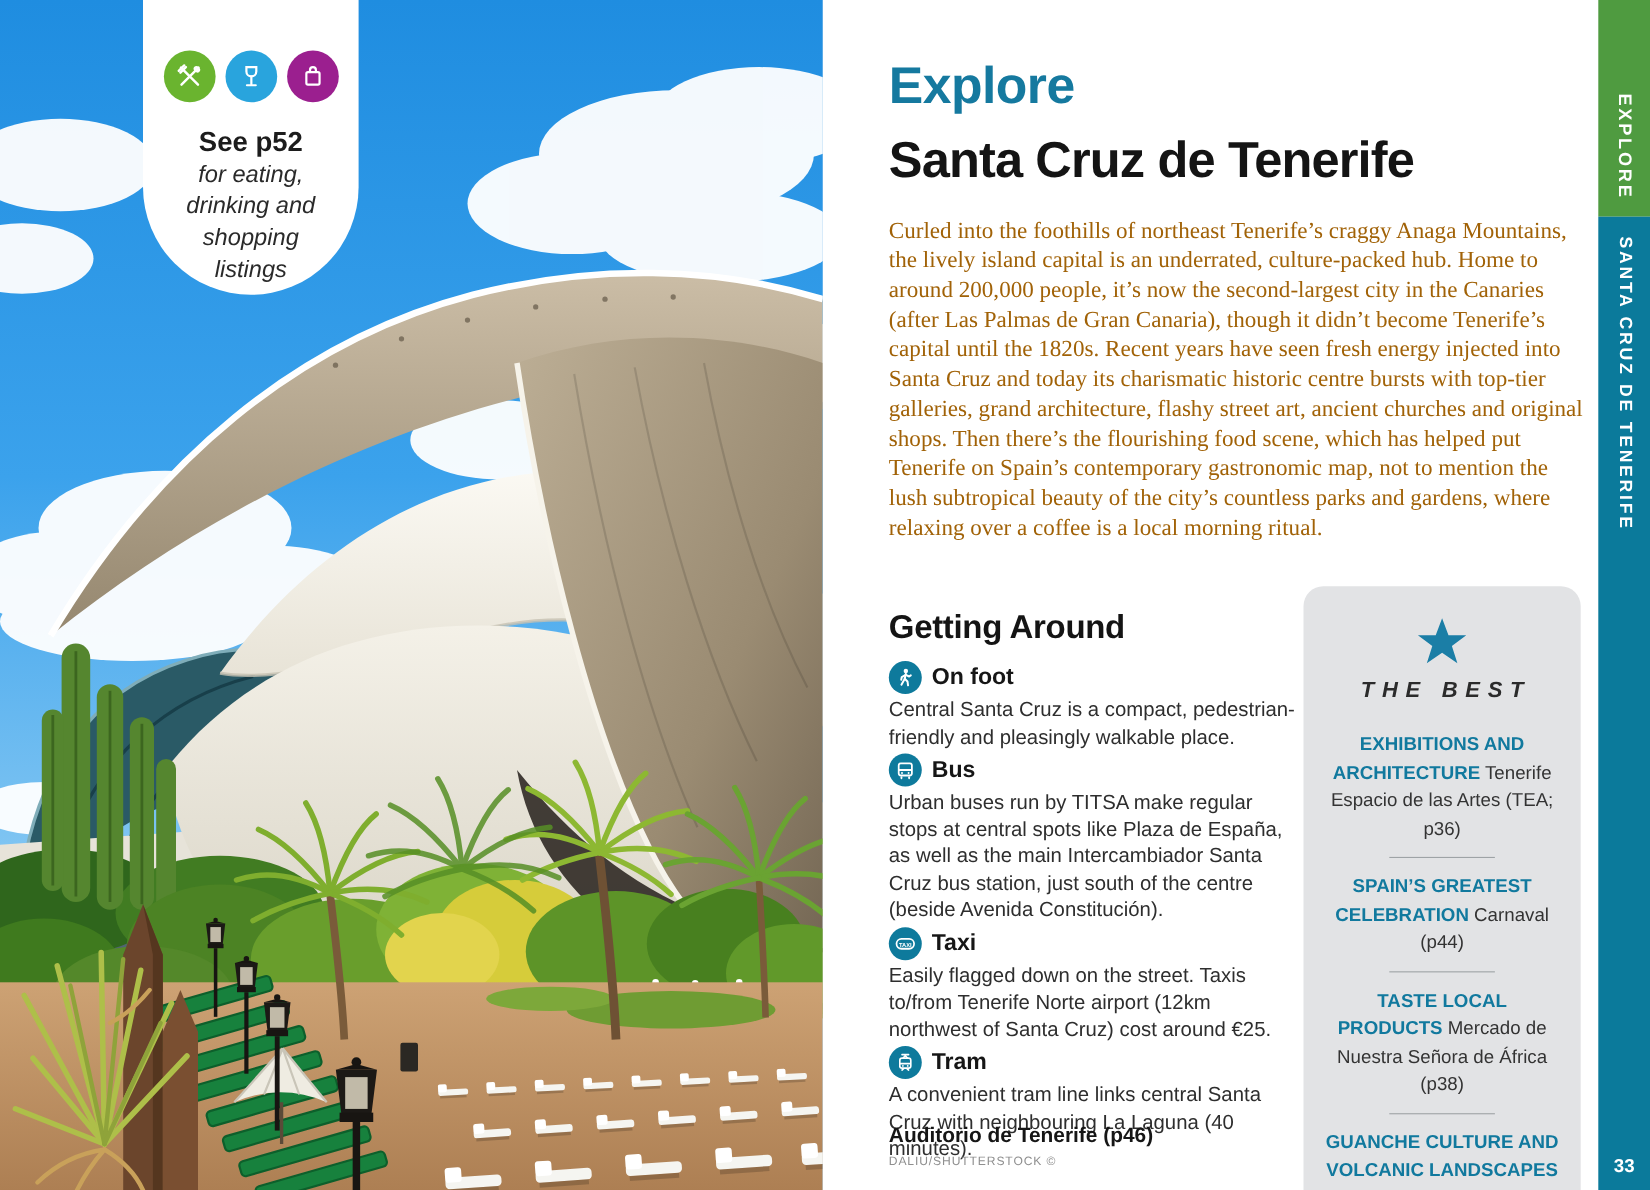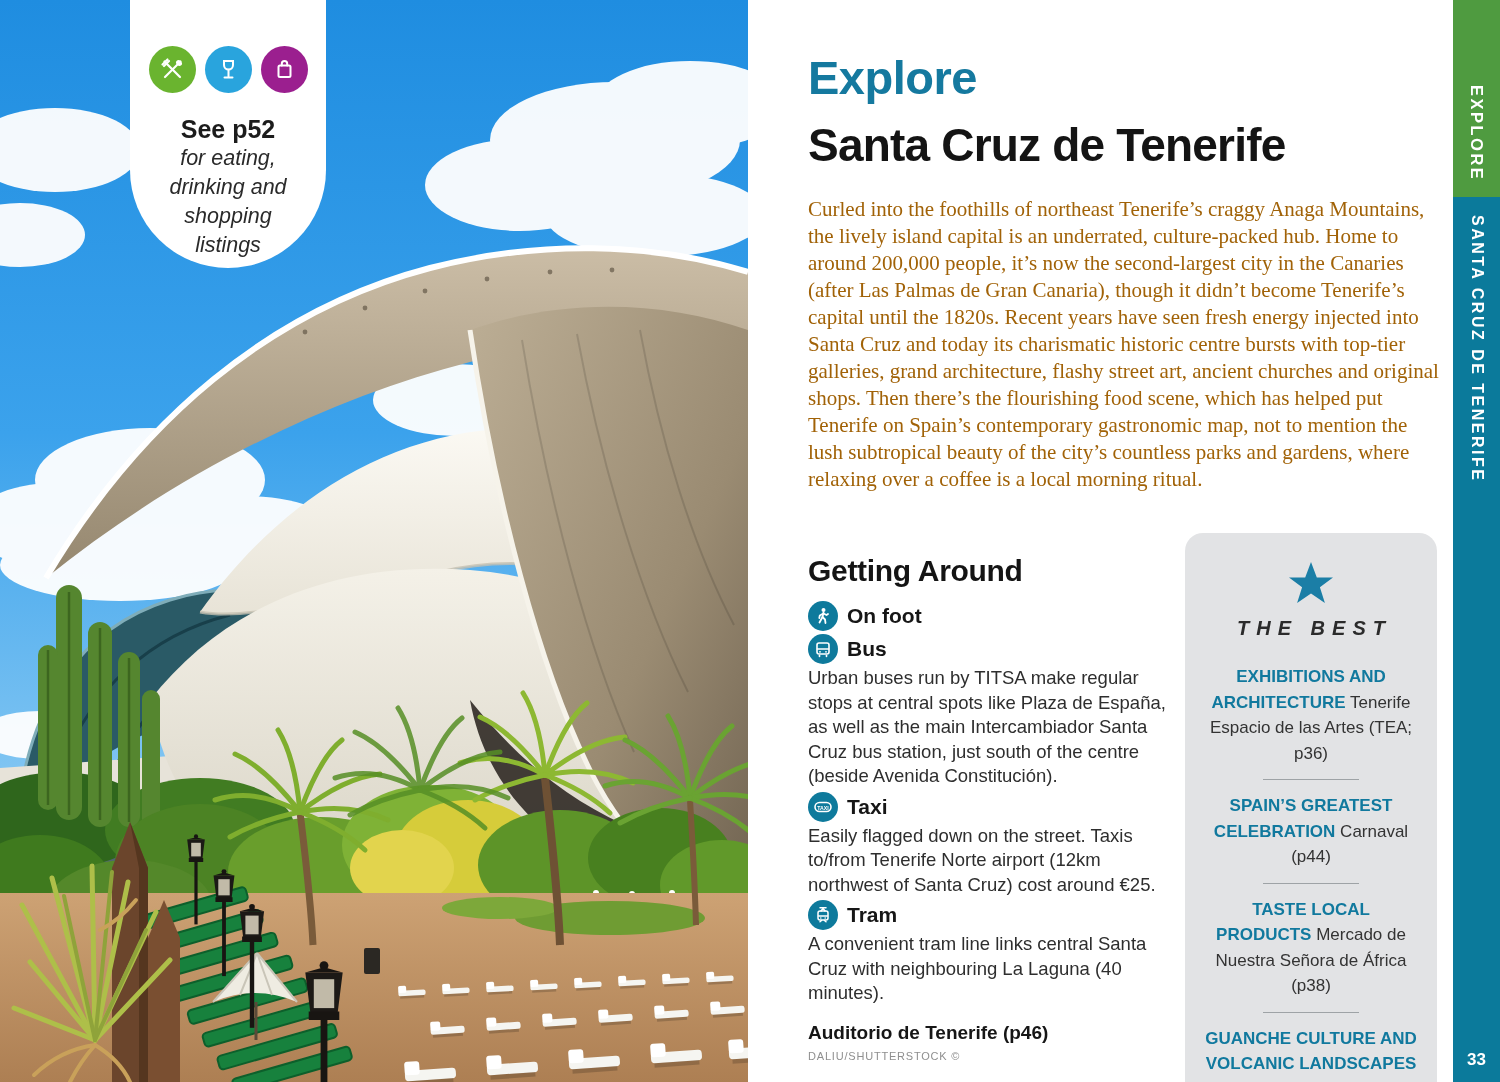--- a/index.html
+++ b/index.html
@@ -367,20 +367,21 @@
             <svg width="20" height="20" viewBox="0 0 20 20" fill="none" stroke="#fff" stroke-width="1.8" stroke-linecap="round" stroke-linejoin="round">
               <circle cx="10.5" cy="4" r="2" fill="#fff" stroke="none"></circle>
               <path d="M10.5 6.5 L9.5 11 L6.5 16.5"></path>
               <path d="M9.5 11 L12 13.5 L12.5 17"></path>
               <path d="M10.3 7.5 L6.8 9.5 L6.3 12"></path>
               <path d="M10.5 7.5 L13.5 9 L15 8"></path>
             </svg>
           </span>
           <span class="ga-label">On foot</span>
         </div>
+        <p class="ga-text">Central Santa Cruz is a compact, pedestrian-friendly and pleasingly walkable place.</p>
       </div>
 
       <div class="ga-item">
         <div class="row">
           <span class="ga-icon">
             <svg width="20" height="20" viewBox="0 0 20 20" fill="none" stroke="#fff" stroke-width="1.6" stroke-linecap="round">
               <rect x="4" y="4" width="12" height="11" rx="2"></rect>
               <line x1="4.5" y1="10" x2="15.5" y2="10"></line>
               <circle cx="7" cy="12.8" r="0.9" fill="#fff" stroke="none"></circle>
               <circle cx="13" cy="12.8" r="0.9" fill="#fff" stroke="none"></circle>

